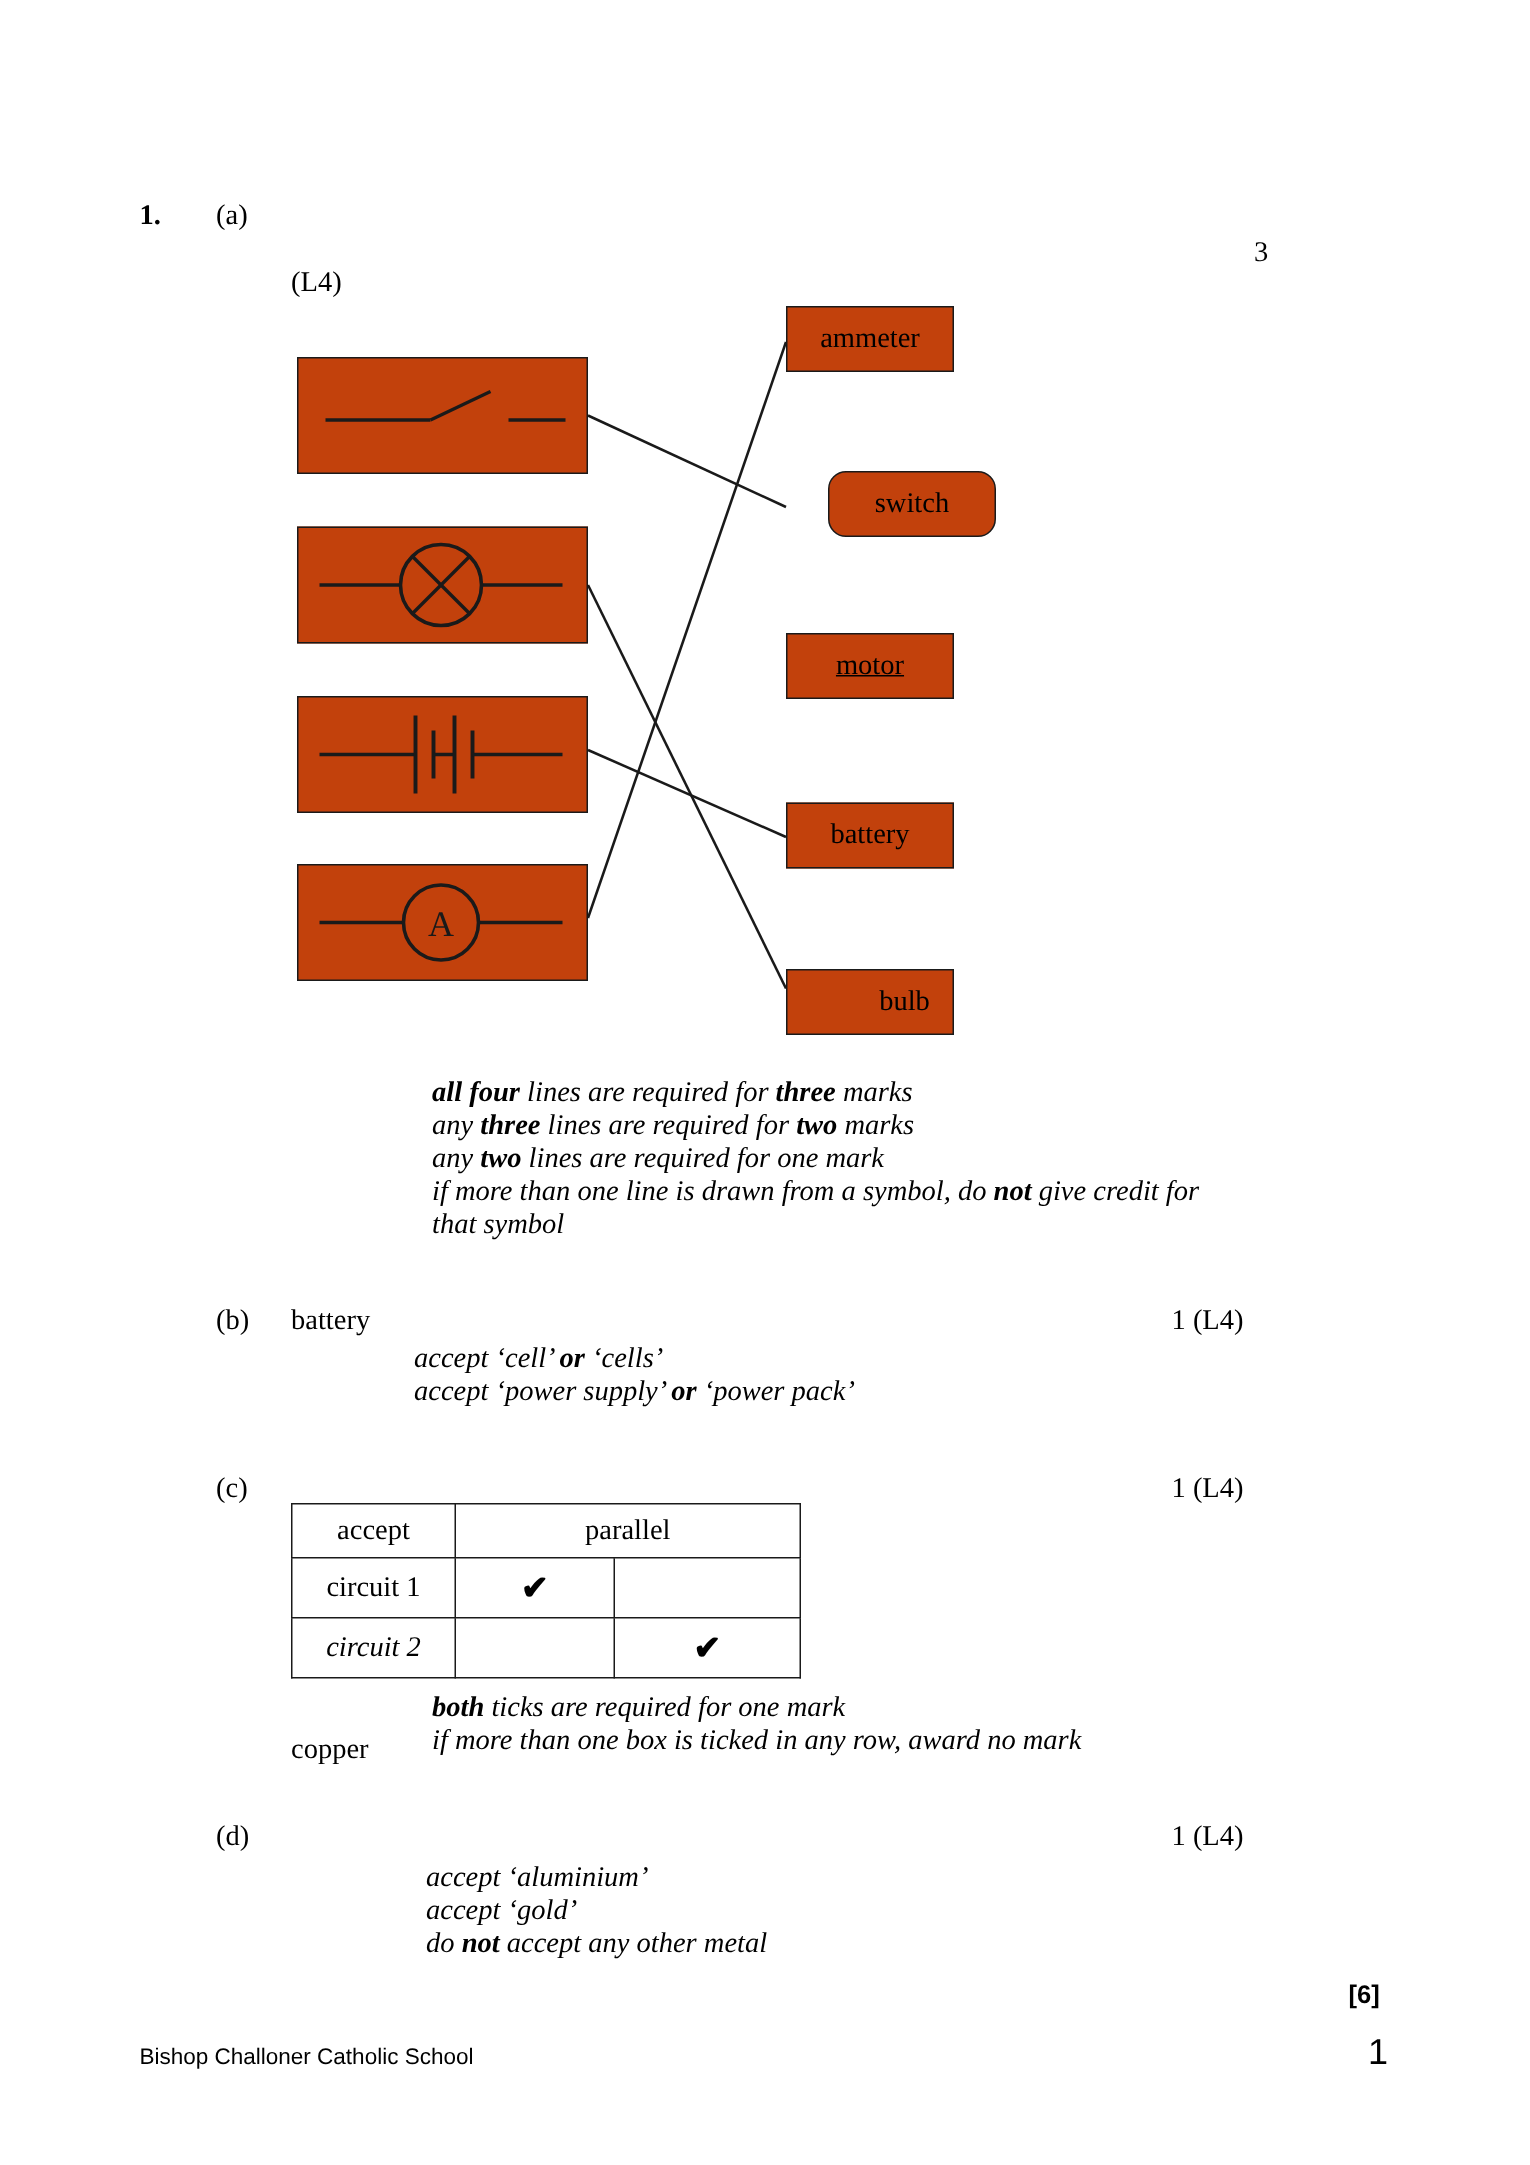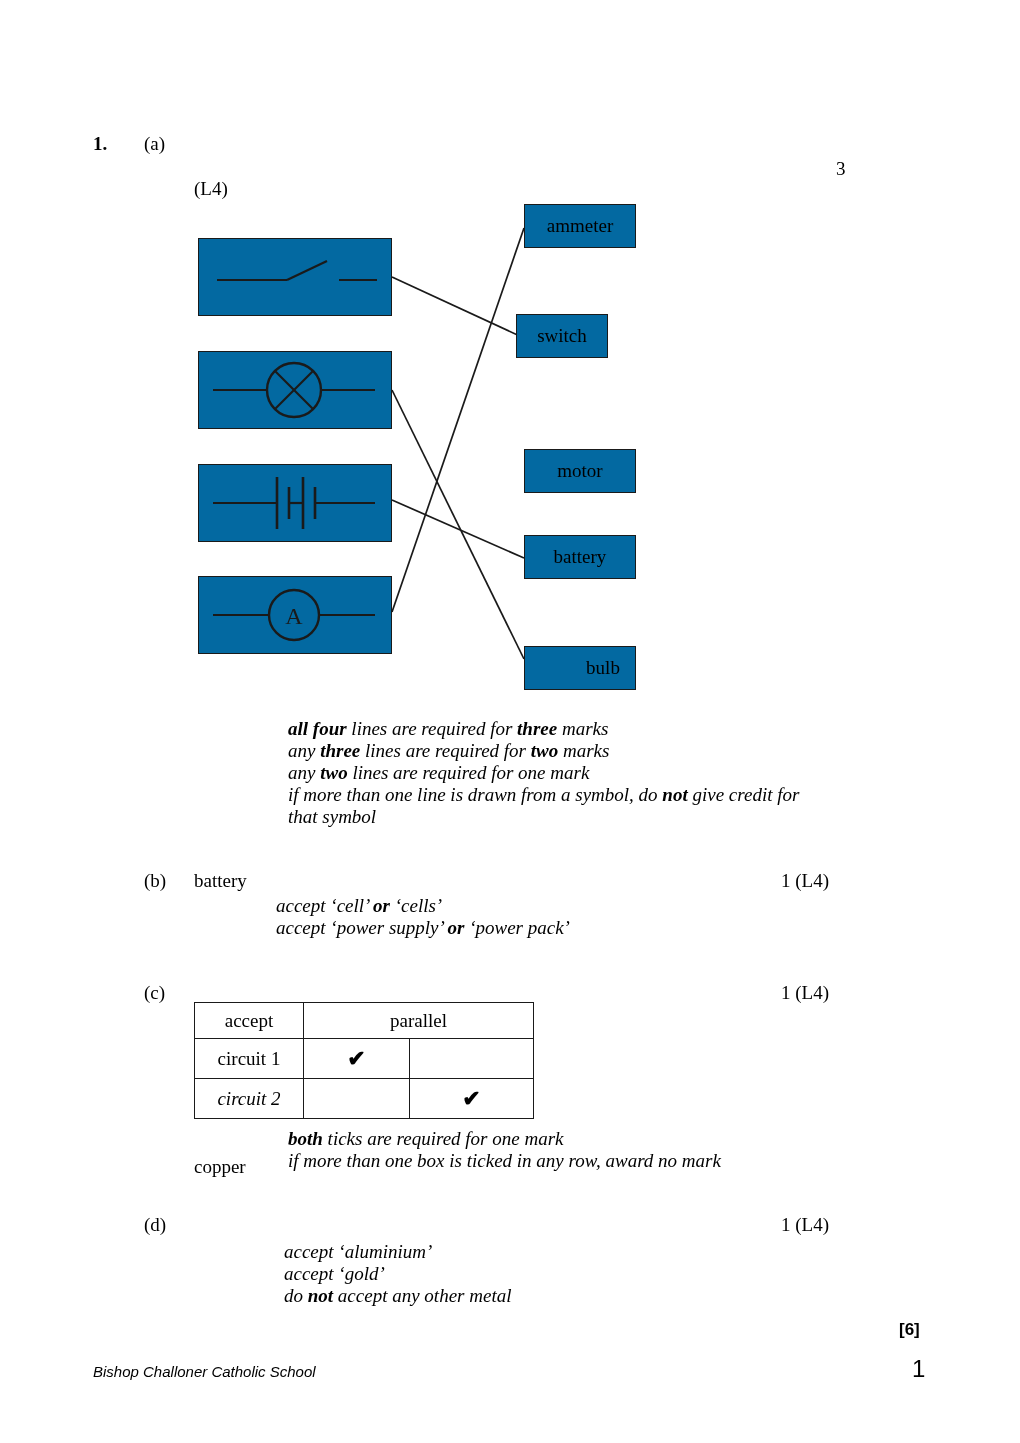--- a/index.html
+++ b/index.html
@@ -39,21 +39,21 @@
     font-size: 19px;
     line-height: 22px;
     white-space: pre-line;
   }
   .note b { font-weight: bold; font-style: italic; }
 
   
   .sym-box, .lbl-box {
     border: 1.6px solid #1a1a1a;
     box-sizing: border-box;
-    background: #0369a1;
+    background: #c2410c;
   }
   .lbl-box {
     display: flex;
     align-items: center;
     justify-content: center;
     font-size: 19px;
   }
   .wire-svg { position: absolute; left: 0; top: 0; overflow: visible; }
 
   
@@ -65,21 +65,20 @@
     border: 1.6px solid #1a1a1a;
     box-sizing: border-box;
     text-align: center;
     vertical-align: middle;
   }
   .tick { font-size: 22px; font-weight: bold; line-height: 1; }
 
   
   .footer-name {
     font-family: "Liberation Sans", "DejaVu Sans", sans-serif;
-    font-style: italic;
     font-size: 15px;
   }
   .footer-page {
     font-family: "Liberation Sans", "DejaVu Sans", sans-serif;
     font-size: 24px;
   }
   .total-mark {
     font-family: "Liberation Sans", "DejaVu Sans", sans-serif;
     font-weight: bold;
     font-size: 17px;
@@ -146,24 +145,24 @@
         <line x1="14" y1="38" x2="70" y2="38" stroke="#1a1a1a" stroke-width="2.2"></line>
         <line x1="120" y1="38" x2="176" y2="38" stroke="#1a1a1a" stroke-width="2.2"></line>
         <circle cx="95" cy="38" r="25" fill="none" stroke="#1a1a1a" stroke-width="2.4"></circle>
         <text x="95" y="47" text-anchor="middle" font-family="Liberation Serif, serif" font-size="24" fill="#1a1a1a">A</text>
       </svg>
     </div>
 
     <div class="abs lbl-box" style="left:524px; top:204px; width:112px; height:44px;">
       <span>ammeter</span>
     </div>
-    <div class="abs lbl-box" style="left:516px; top:314px; width:92px; height:44px;">
+    <div class="abs lbl-box" style="left:552px; top:314px; width:112px; height:44px;border-radius:12px;">
       <span>switch</span>
     </div>
-    <div class="abs lbl-box" style="left:524px; top:449px; width:112px; height:44px;">
+    <div class="abs lbl-box" style="left:524px; top:422px; width:112px; height:44px;text-decoration:underline;">
       <span>motor</span>
     </div>
     <div class="abs lbl-box" style="left:524px; top:535px; width:112px; height:44px;">
       <span>battery</span>
     </div>
     <div class="abs lbl-box" style="left:524px; top:646px; width:112px; height:44px;padding-left:46px;">
       <span>bulb</span>
     </div>
   </div>
 

